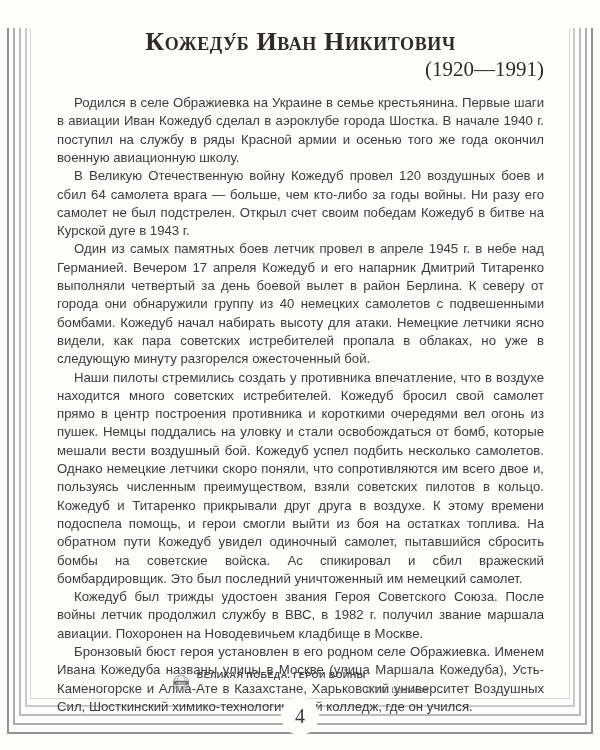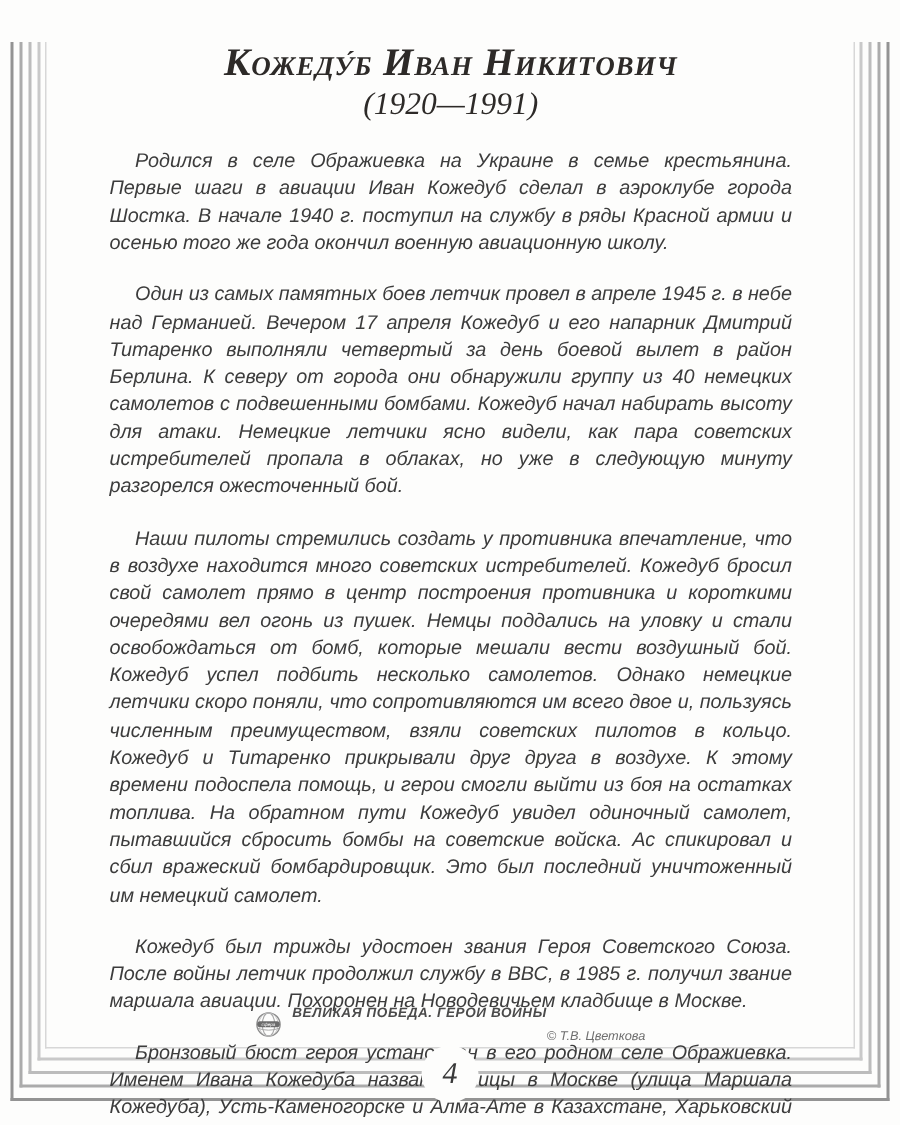--- a/index.html
+++ b/index.html
@@ -1,39 +1,39 @@
 <!DOCTYPE html>
 <html lang="ru"><head>
 <meta charset="utf-8">
 <style>
   html,body { margin:0; padding:0; background:#ffffff; }
   .page {
     position:relative; width:600px; height:750px; overflow:hidden;
-    background:#fdfdfc; font-family:"Liberation Sans", sans-serif;font-style:italic;
+    background:#fdfdfc; font-family:"Liberation Sans", sans-serif;
   }
   
   .frame { position:absolute; top:28px; border-style:solid; border-top:none; }
   .f1 { left:7px;  right:7px;  bottom:16px; border-width:0 2px 2px; border-color:#939393; }
   .f2 { left:13px; right:13px; bottom:25px; border-width:0 2px 2px; border-color:#ababab; }
   .f3 { left:19px; right:19px; bottom:34px; border-width:0 2px 2px; border-color:#bcbcbc; }
   .f4 { left:25px; right:25px; bottom:43px; border-width:0 2px 2px; border-color:#c9c9c9; }
   .f5 { left:30px; right:30px; bottom:51px; border-width:0 1px 1px; border-color:#d7d7d7; }
 
   .content { position:absolute; left:57px; right:56px; top:27px; }
   .title {
     margin:0; font-family:"Liberation Serif", serif; font-weight:700;
     font-variant:small-caps; font-size:26px; line-height:1.12;
     letter-spacing:0.6px; text-align:center; color:#2d2a28;
   }
   .years {
     margin:1px 0 12px; font-family:"Liberation Serif", serif;
-    font-size:21px; text-align:center; color:#2d2a28;
+    font-size:21px; text-align:right; color:#2d2a28;
   }
   p.body {
-    margin:16px; font-size:13.2px; line-height:18.3px; text-align:justify;
+    margin:0; font-size:13.2px; line-height:18.3px; text-align:justify;
     text-indent:17px; color:#3c3c3c;
   }
 
   .footer {
     position:absolute; left:0; right:0; bottom:55px;
     display:flex; justify-content:center; align-items:center; gap:7px;
   }
   .logo { width:18px; height:18px; flex:0 0 auto; }
   .footer-text { display:flex; }
   .series { font-size:9px; font-weight:700; letter-spacing:0.4px; color:#4a4a4a; }
@@ -56,23 +56,24 @@
   <div class="frame f2"></div>
   <div class="frame f3"></div>
   <div class="frame f4"></div>
   <div class="frame f5"></div>
 
   <div class="content">
     <h1 class="title">Кожеду́б Иван Никитович</h1>
     <div class="years">(1920—1991)</div>
 
     <p class="body">Родился в селе Ображиевка на Украине в семье крестьянина. Первые шаги в авиации Иван Кожедуб сделал в аэроклубе города Шостка. В начале 1940 г. поступил на службу в ряды Красной армии и осенью того же года окончил военную авиационную школу.</p>
+    <p class="body">В Великую Отечественную войну Кожедуб провел 120 воздушных боев и сбил 64 самолета врага — больше, чем кто-либо за годы войны. Ни разу его самолет не был подстрелен. Открыл счет своим победам Кожедуб в битве на Курской дуге в 1943 г.</p>
     <p class="body">Один из самых памятных боев летчик провел в апреле 1945 г. в небе над Германией. Вечером 17 апреля Кожедуб и его напарник Дмитрий Титаренко выполняли четвертый за день боевой вылет в район Берлина. К северу от города они обнаружили группу из 40 немецких самолетов с подвешенными бомбами. Кожедуб начал набирать высоту для атаки. Немецкие летчики ясно видели, как пара советских истребителей пропала в облаках, но уже в следующую минуту разгорелся ожесточенный бой.</p>
     <p class="body">Наши пилоты стремились создать у противника впечатление, что в воздухе находится много советских истребителей. Кожедуб бросил свой самолет прямо в центр построения противника и короткими очередями вел огонь из пушек. Немцы поддались на уловку и стали освобождаться от бомб, которые мешали вести воздушный бой. Кожедуб успел подбить несколько самолетов. Однако немецкие летчики скоро поняли, что сопротивляются им всего двое и, пользуясь численным преимуществом, взяли советских пилотов в кольцо. Кожедуб и Титаренко прикрывали друг друга в воздухе. К этому времени подоспела помощь, и герои смогли выйти из боя на остатках топлива. На обратном пути Кожедуб увидел одиночный самолет, пытавшийся сбросить бомбы на советские войска. Ас спикировал и сбил вражеский бомбардировщик. Это был последний уничтоженный им немецкий самолет.</p>
-    <p class="body">Кожедуб был трижды удостоен звания Героя Советского Союза. После войны летчик продолжил службу в ВВС, в 1985 г. получил звание маршала авиации. Похоронен на Новодевичьем кладбище в Москве.</p>
+    <p class="body">Кожедуб был трижды удостоен звания Героя Советского Союза. После войны летчик продолжил службу в ВВС, в 1982 г. получил звание маршала авиации. Похоронен на Новодевичьем кладбище в Москве.</p>
     <p class="body">Бронзовый бюст героя установлен в его родном селе Ображиевка. Именем Ивана Кожедуба названы улицы в Москве (улица Маршала Кожедуба), Усть-Каменогорске и Алма-Ате в Казахстане, Харьковский университет Воздушных Сил, Шосткинский химико-технологический колледж, где он учился.</p>
   </div>
 
   <div class="footer">
     <svg class="logo" viewBox="0 0 20 20" aria-hidden="true">
       <circle cx="10" cy="10" r="8.6" fill="none" stroke="#8a8a8a" stroke-width="1"></circle>
       <ellipse cx="10" cy="10" rx="4.6" ry="8.6" fill="none" stroke="#a5a5a5" stroke-width="0.8"></ellipse>
       <ellipse cx="10" cy="10" rx="7.2" ry="8.6" fill="none" stroke="#bdbdbd" stroke-width="0.6"></ellipse>
       <path d="M2 12.8 Q10 15.6 18 12.8" fill="none" stroke="#a5a5a5" stroke-width="0.7"></path>
       <rect x="1.6" y="7.6" width="16.8" height="4.4" rx="2.2" fill="#6c6c6c"></rect>

